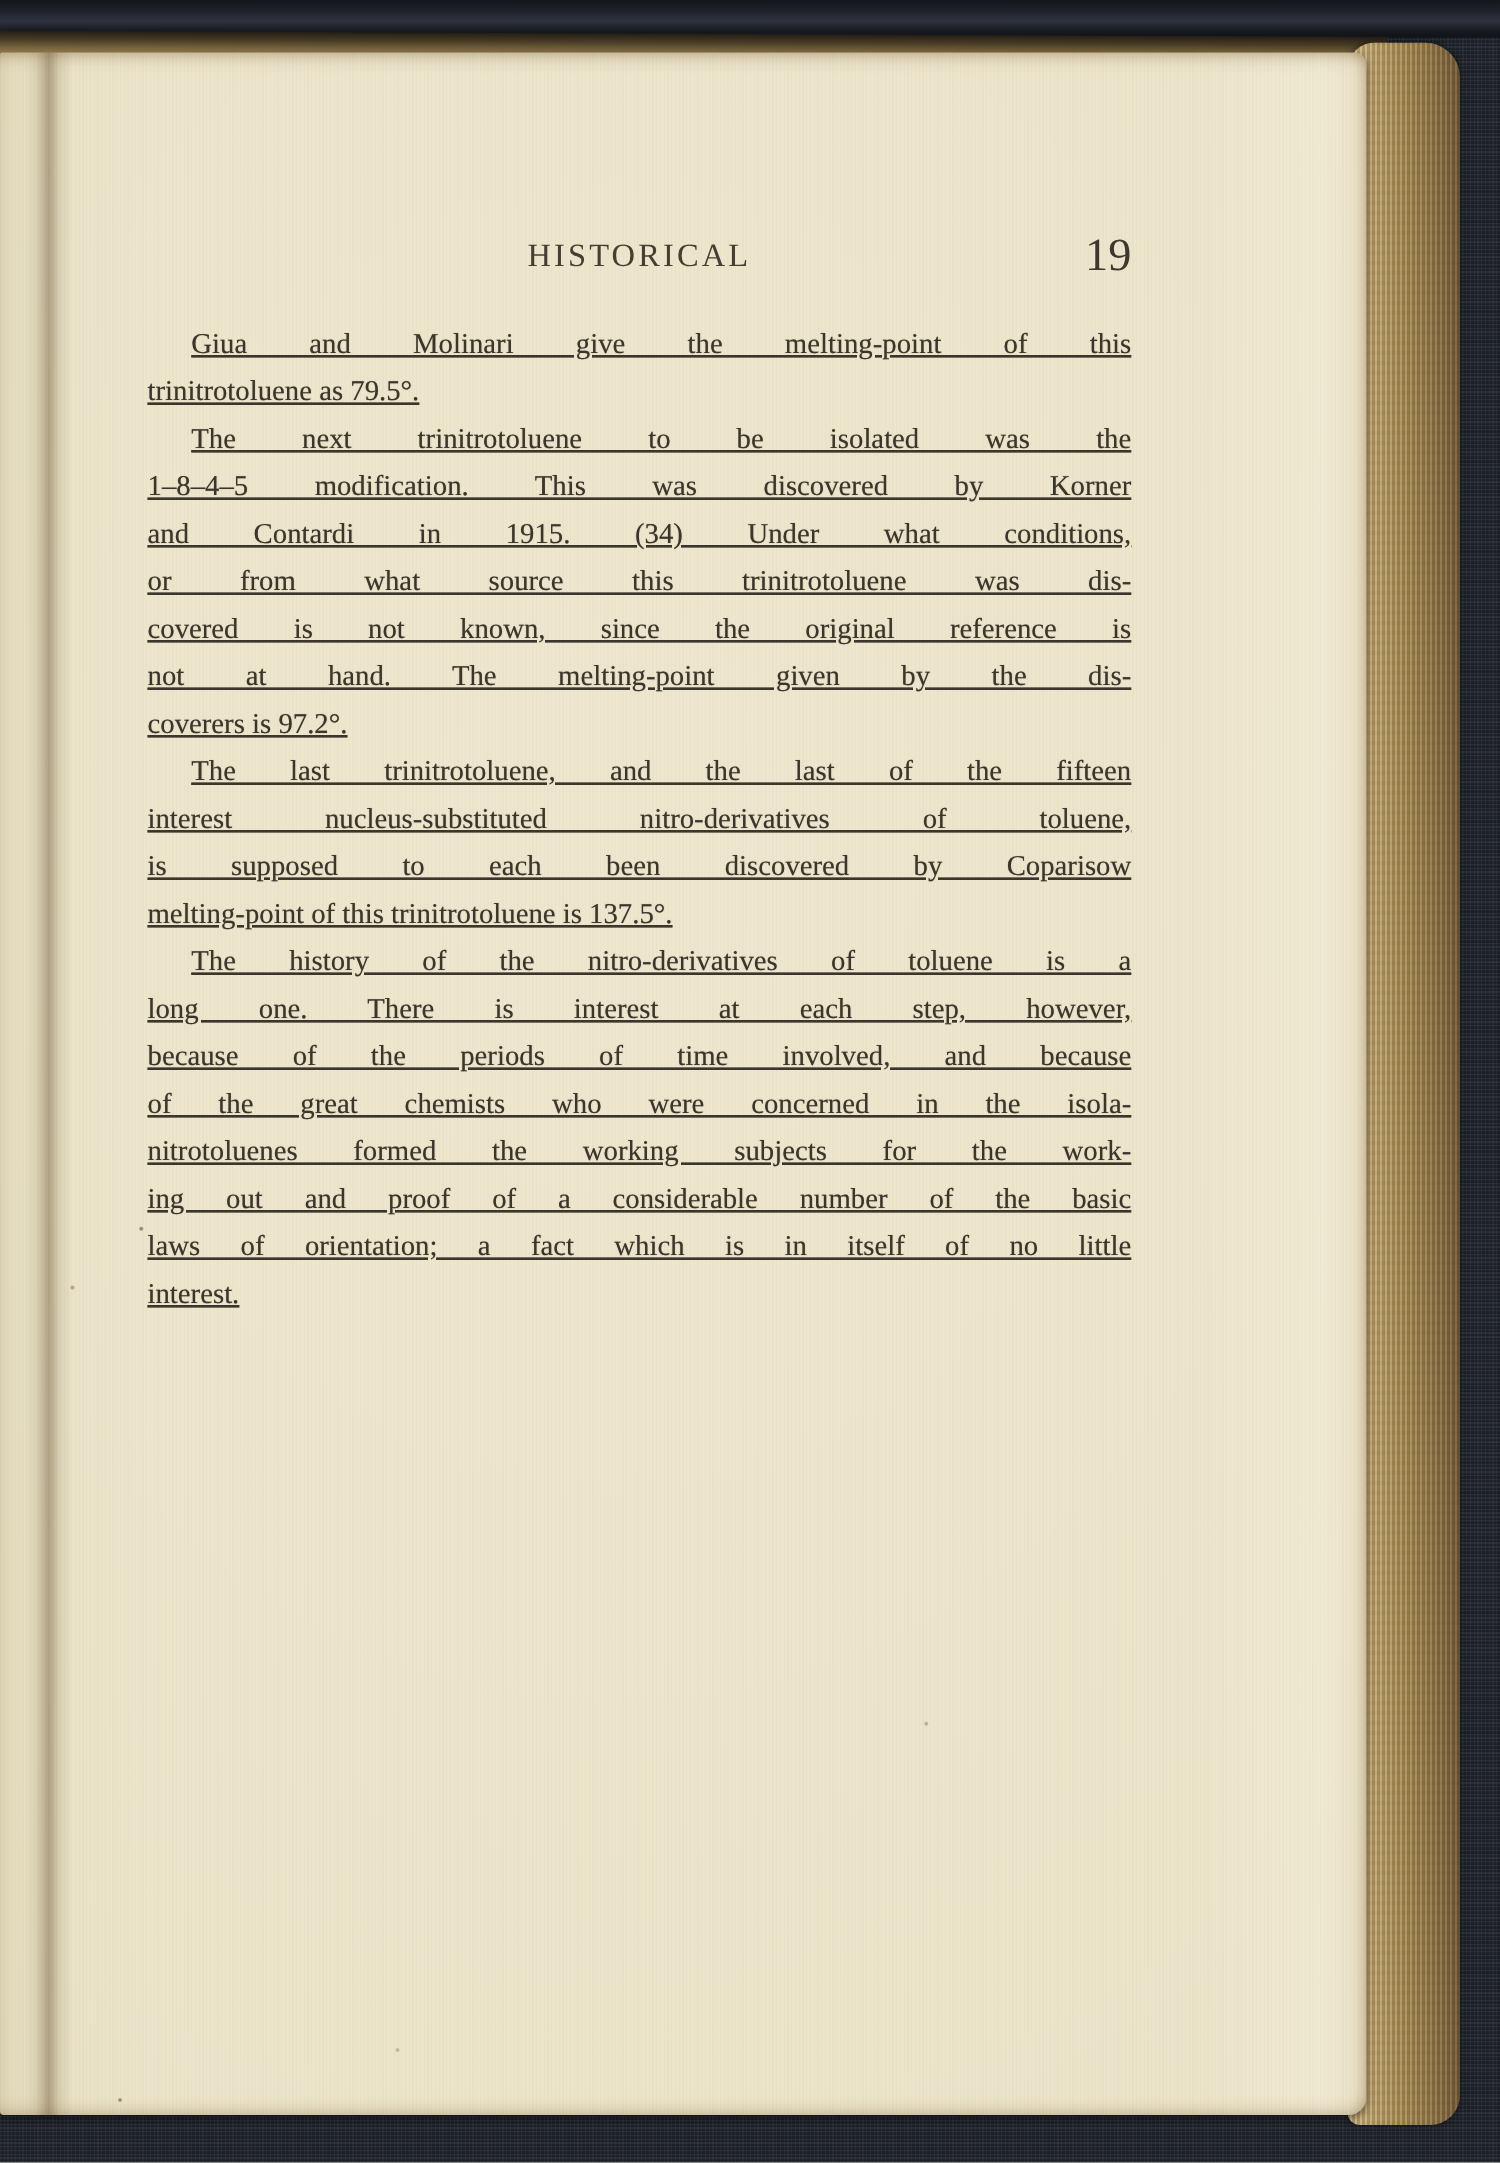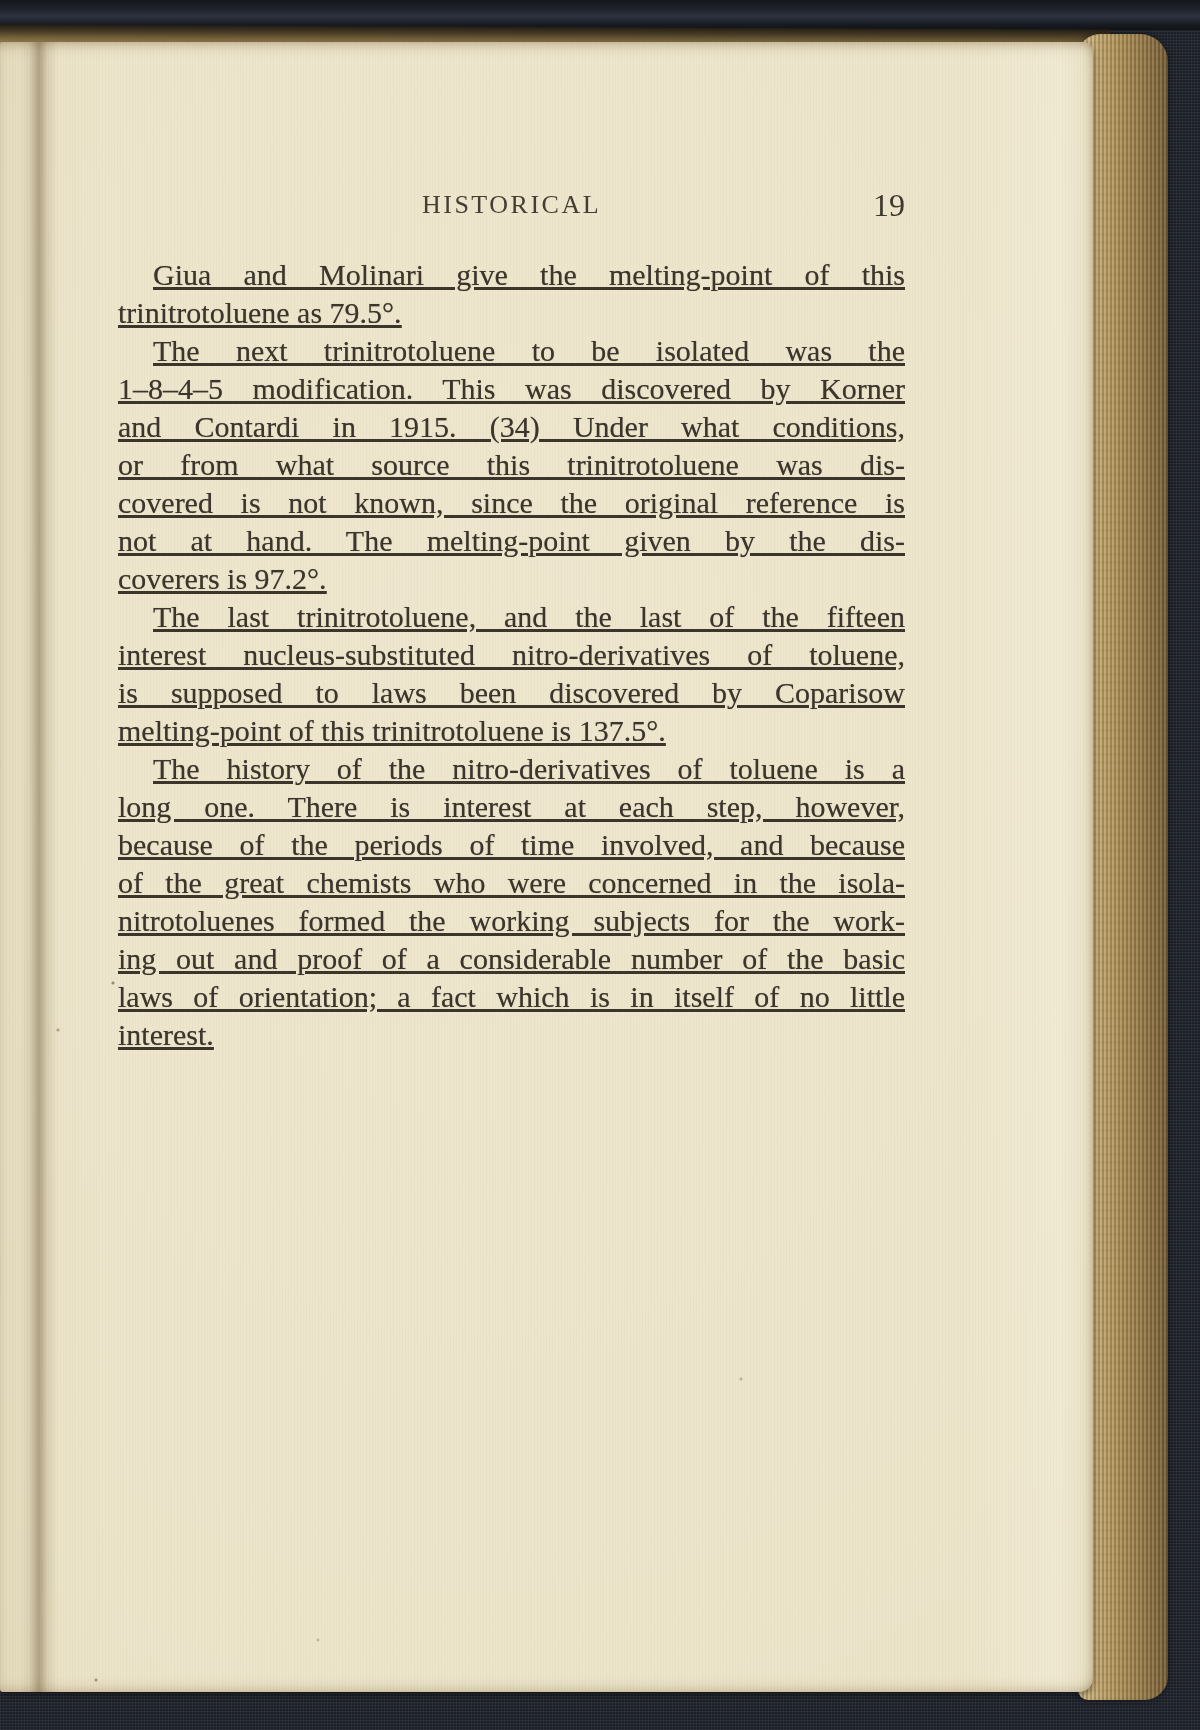--- a/index.html
+++ b/index.html
@@ -69,23 +69,23 @@
     position:absolute;left:118px;top:148px;width:787px;z-index:5;
     color:#3b352c;
     font-family:"Liberation Serif","DejaVu Serif",serif;
   }
 
   .header-row{position:relative;height:30px;}
   .title{
     position:absolute;left:50%;transform:translateX(-50%);
     font-size:26px;letter-spacing:2.5px;line-height:30px;color:#443e33;
   }
-  .pagenum{position:absolute;right:0;top:0;font-size:32px;line-height:30px;color:#3e382e;}
+  .pagenum{position:absolute;right:0;top:0;font-size:37px;line-height:30px;color:#3e382e;}
 
-  .text-block{margin-top:36px;font-size:30px;line-height:38px;}
+  .text-block{margin-top:36px;font-size:23px;line-height:38px;}
   .line{
     text-align:justify;text-align-last:justify;
     text-shadow:0 0 0.7px rgba(62,52,40,0.55);
   }
   .line.para-start{text-indent:35px;}
   .line.para-end{text-align-last:left;}
 </style>
 </head>
 <body>
 
@@ -110,21 +110,21 @@
             <div class="line">1–8–4–5 modification.  This was discovered by Korner</div>
             <div class="line">and Contardi in 1915. (34)  Under what conditions,</div>
             <div class="line">or from what source this trinitrotoluene was dis-</div>
             <div class="line">covered is not known, since the original reference is</div>
             <div class="line">not at hand.  The melting-point given by the dis-</div>
             <div class="line para-end">coverers is 97.2°.</div>
           </div>
           <div class="paragraph">
             <div class="line para-start">The last trinitrotoluene, and the last of the fifteen</div>
             <div class="line">interest nucleus-substituted nitro-derivatives of toluene,</div>
-            <div class="line">is supposed to laws been discovered by Coparisow</div>
+            <div class="line">is supposed to each been discovered by Coparisow</div>
             <div class="line para-end">melting-point of this trinitrotoluene is 137.5°.</div>
           </div>
           <div class="paragraph">
             <div class="line para-start">The history of the nitro-derivatives of toluene is a</div>
             <div class="line">long one.  There is interest at each step, however,</div>
             <div class="line">because of the periods of time involved, and because</div>
             <div class="line">of the great chemists who were concerned in the isola-</div>
             <div class="line">nitrotoluenes formed the working subjects for the work-</div>
             <div class="line">ing out and proof of a considerable number of the basic</div>
             <div class="line">laws of orientation; a fact which is in itself of no little</div>

